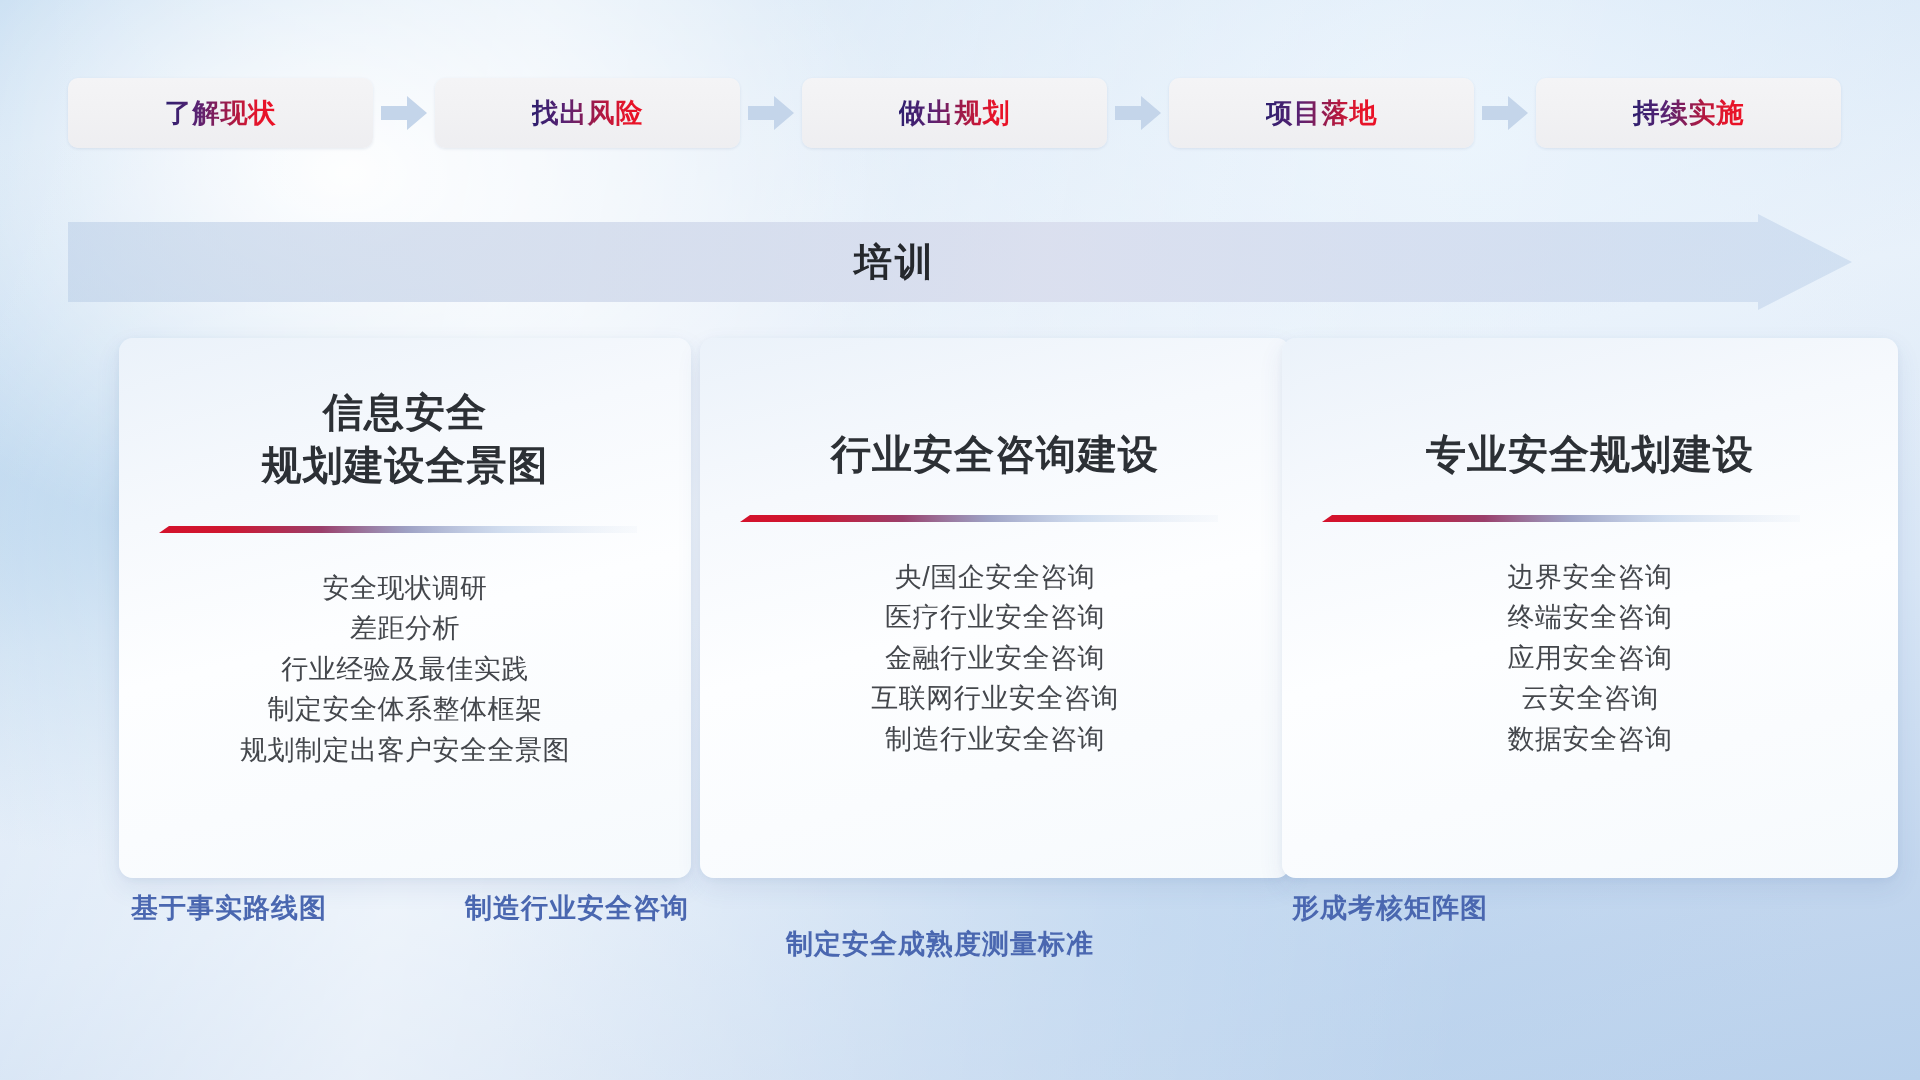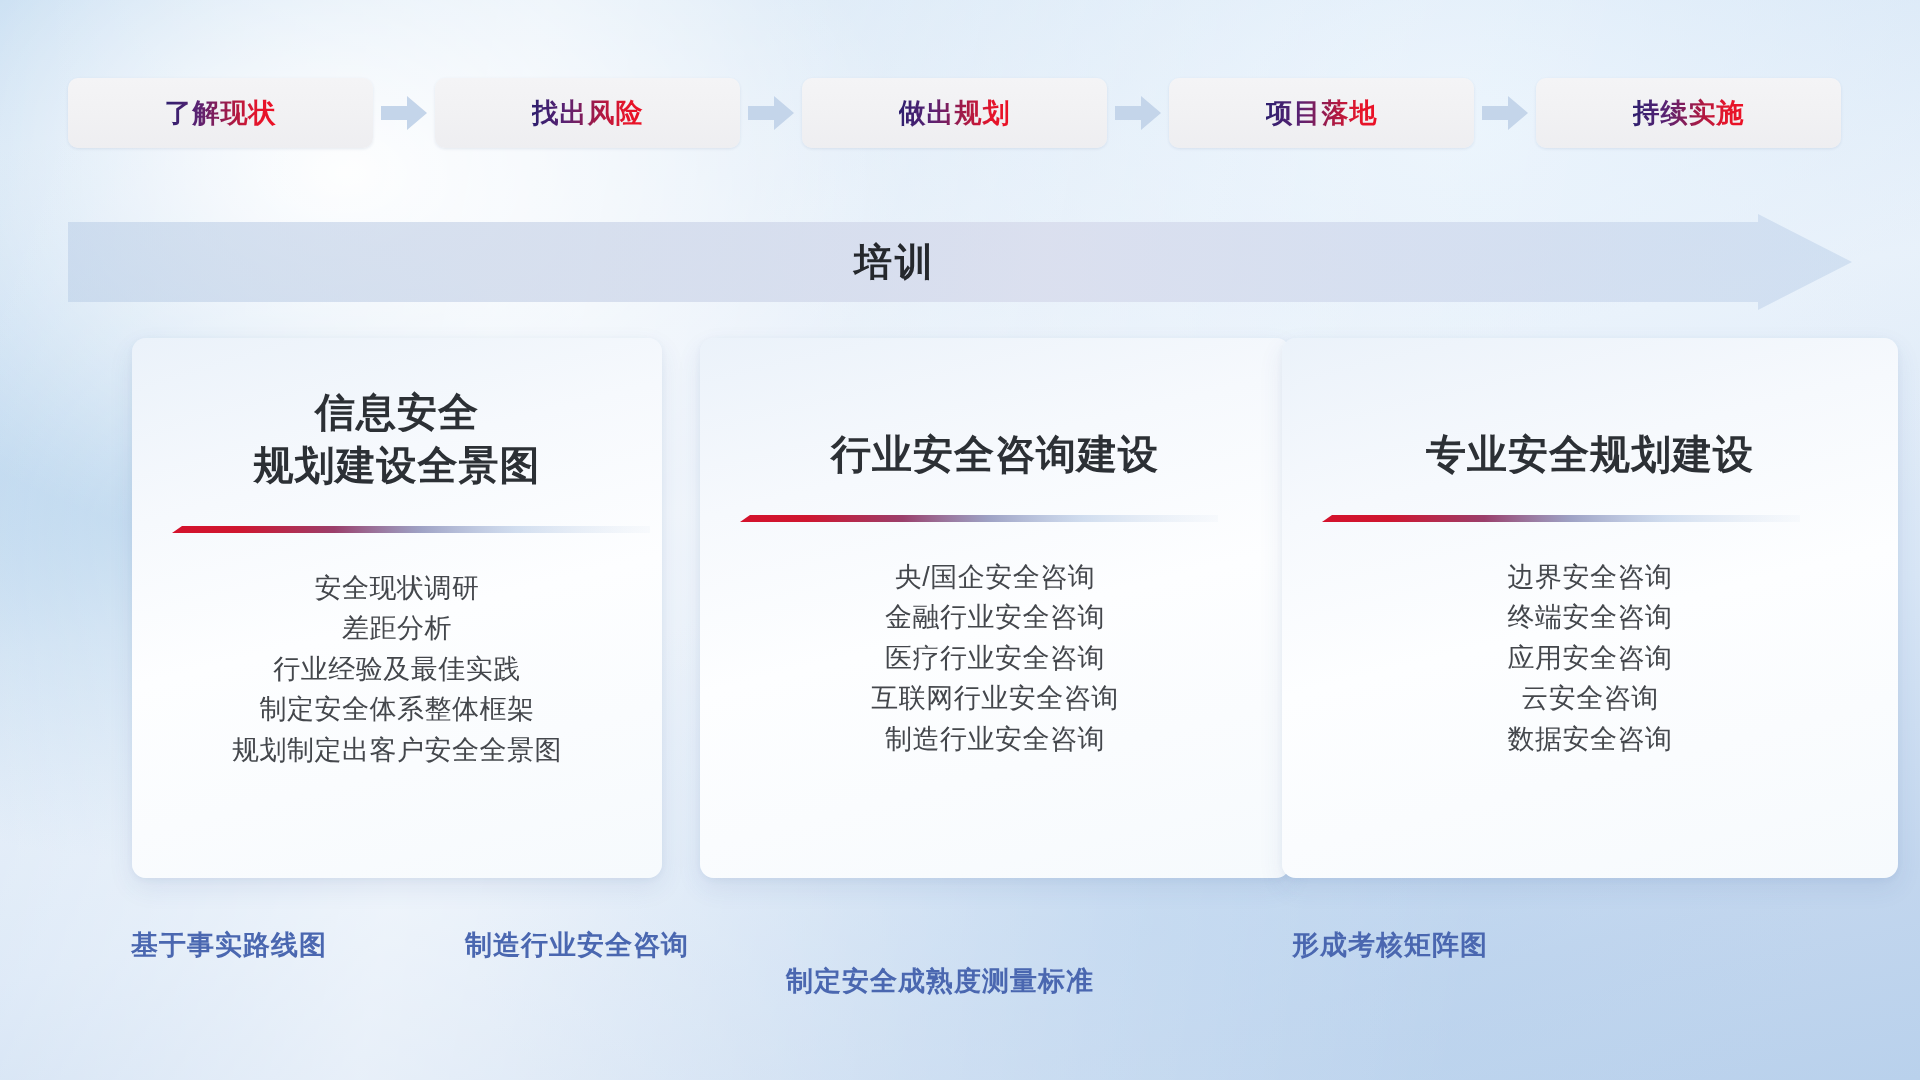--- a/index.html
+++ b/index.html
@@ -138,21 +138,21 @@
     border-radius: 16px;
     background:
       linear-gradient(188deg,
         rgba(226,24,47,0.0) 0%,
         rgba(226,24,47,0.0) 34%,
         rgba(226,24,47,0.45) 56%,
         rgba(222,20,42,0.95) 78%,
         rgba(219,18,40,1) 100%);
     z-index: -1;
   }
-  #card-0 { left: 132px;  width: 530px; }
+  #card-0 { left: 119px;  width: 572px; }
   #card-1 { left: 700px;  width: 590px; }
   #card-2 { left: 1282px; width: 616px; }
 
   .card-title {
     font-size: 40px;
     font-weight: 700;
     color: #2c3035;
     text-align: center;
     line-height: 1.32;
     letter-spacing: 1px;
@@ -180,21 +180,21 @@
     color: #44474c;
     letter-spacing: 0.5px;
     line-height: 1.5;
     white-space: nowrap;
   }
 
   
   #footers {
     position: absolute;
     left: 0;
-    top: 927px;
+    top: 890px;
     width: 1920px;
     height: 52px;
   }
   .footer-label {
     position: absolute;
     top: 0;
     font-size: 27px;
     font-weight: 700;
     color: #4a67b0;
     letter-spacing: 1px;
@@ -311,22 +311,22 @@
             <stop offset="52%" stop-color="#7b7fae" stop-opacity="0.72"></stop>
             <stop offset="72%" stop-color="#9fb8dc" stop-opacity="0.45"></stop>
             <stop offset="100%" stop-color="#cfdcec" stop-opacity="0.10"></stop>
           </linearGradient>
         </defs>
         <path d="M10 0 H478 V7 H0 Z" fill="url(#divGrad1)"></path>
       </svg>
     </div>
     <div class="card-list">
       <div class="card-list-item">央/国企安全咨询</div>
+      <div class="card-list-item">医疗行业安全咨询</div>
       <div class="card-list-item">金融行业安全咨询</div>
-      <div class="card-list-item">医疗行业安全咨询</div>
       <div class="card-list-item">互联网行业安全咨询</div>
       <div class="card-list-item">制造行业安全咨询</div>
     </div>
   </div>
 
   <div class="card" id="card-2">
     <div class="card-title one-line">专业安全规划建设</div>
     <div class="card-divider">
       <svg width="478" height="9" viewBox="0 0 478 9" preserveAspectRatio="none" aria-hidden="true">
         <defs>

